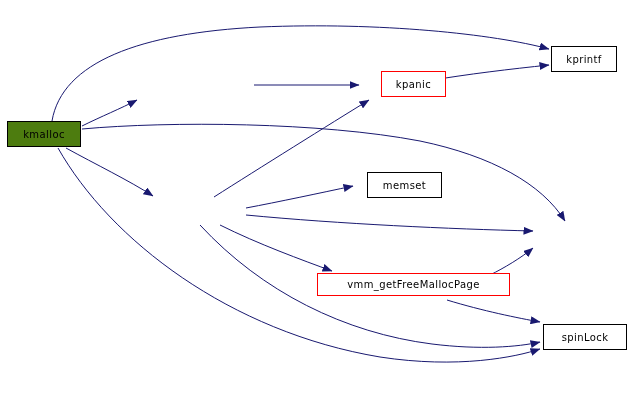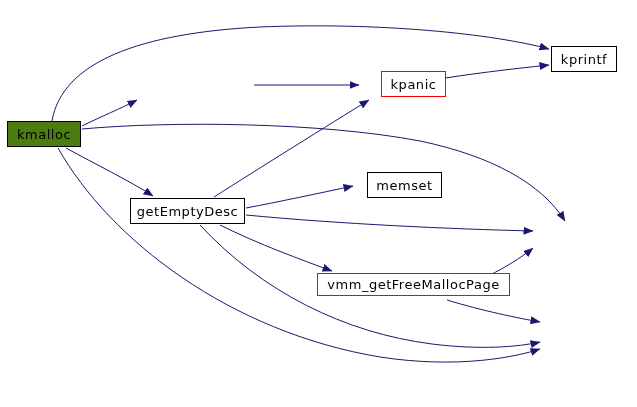--- a/index.html
+++ b/index.html
@@ -27,21 +27,21 @@
     stroke-width: 1px;
   }
   .node {
     position: absolute;
     box-sizing: border-box;
     border: 1px solid #000000;
     background: #ffffff;
     display: flex;
     align-items: center;
     justify-content: center;
-    font-size: 13px;
+    font-size: 10px;
     letter-spacing: 0.04em;
     color: #000000;
     cursor: pointer;
     white-space: nowrap;
   }
   .node--focus { background: #4d7c0f; }
   .node--red { border-color: #ff0000; margin-left: 20px; }
 </style>
 </head>
 <body>
@@ -73,22 +73,22 @@
 
   <div class="node node--focus" style="left: 7px; top: 121px; width: 74px; height: 26px;">
     <span>kmalloc</span>
   </div>
   <div class="node node--red" style="left: 361px; top: 71px; width: 65px; height: 26px;">
     <span>kpanic</span>
   </div>
   <div class="node" style="left: 551px; top: 46px; width: 66px; height: 26px;">
     <span>kprintf</span>
   </div>
-  <div class="node" style="left: 130px; top: 198px; width: 115px; height: 26px;">
-    <span>getEmptyDesc</span>
-  </div>
   <div class="node" style="left: 355px; top: 172px; width: 75px; height: 26px; margin-left: 12px;">
     <span>memset</span>
   </div>
   <div class="node node--red" style="left: 297px; top: 273px; width: 193px; height: 23px;">
     <span>vmm_getFreeMallocPage</span>
   </div>
+  <div class="node" style="left: 543px; top: 324px; width: 84px; height: 26px;">
+    <span>spinLock</span>
+  </div>
 </div>
 
 </body></html>

